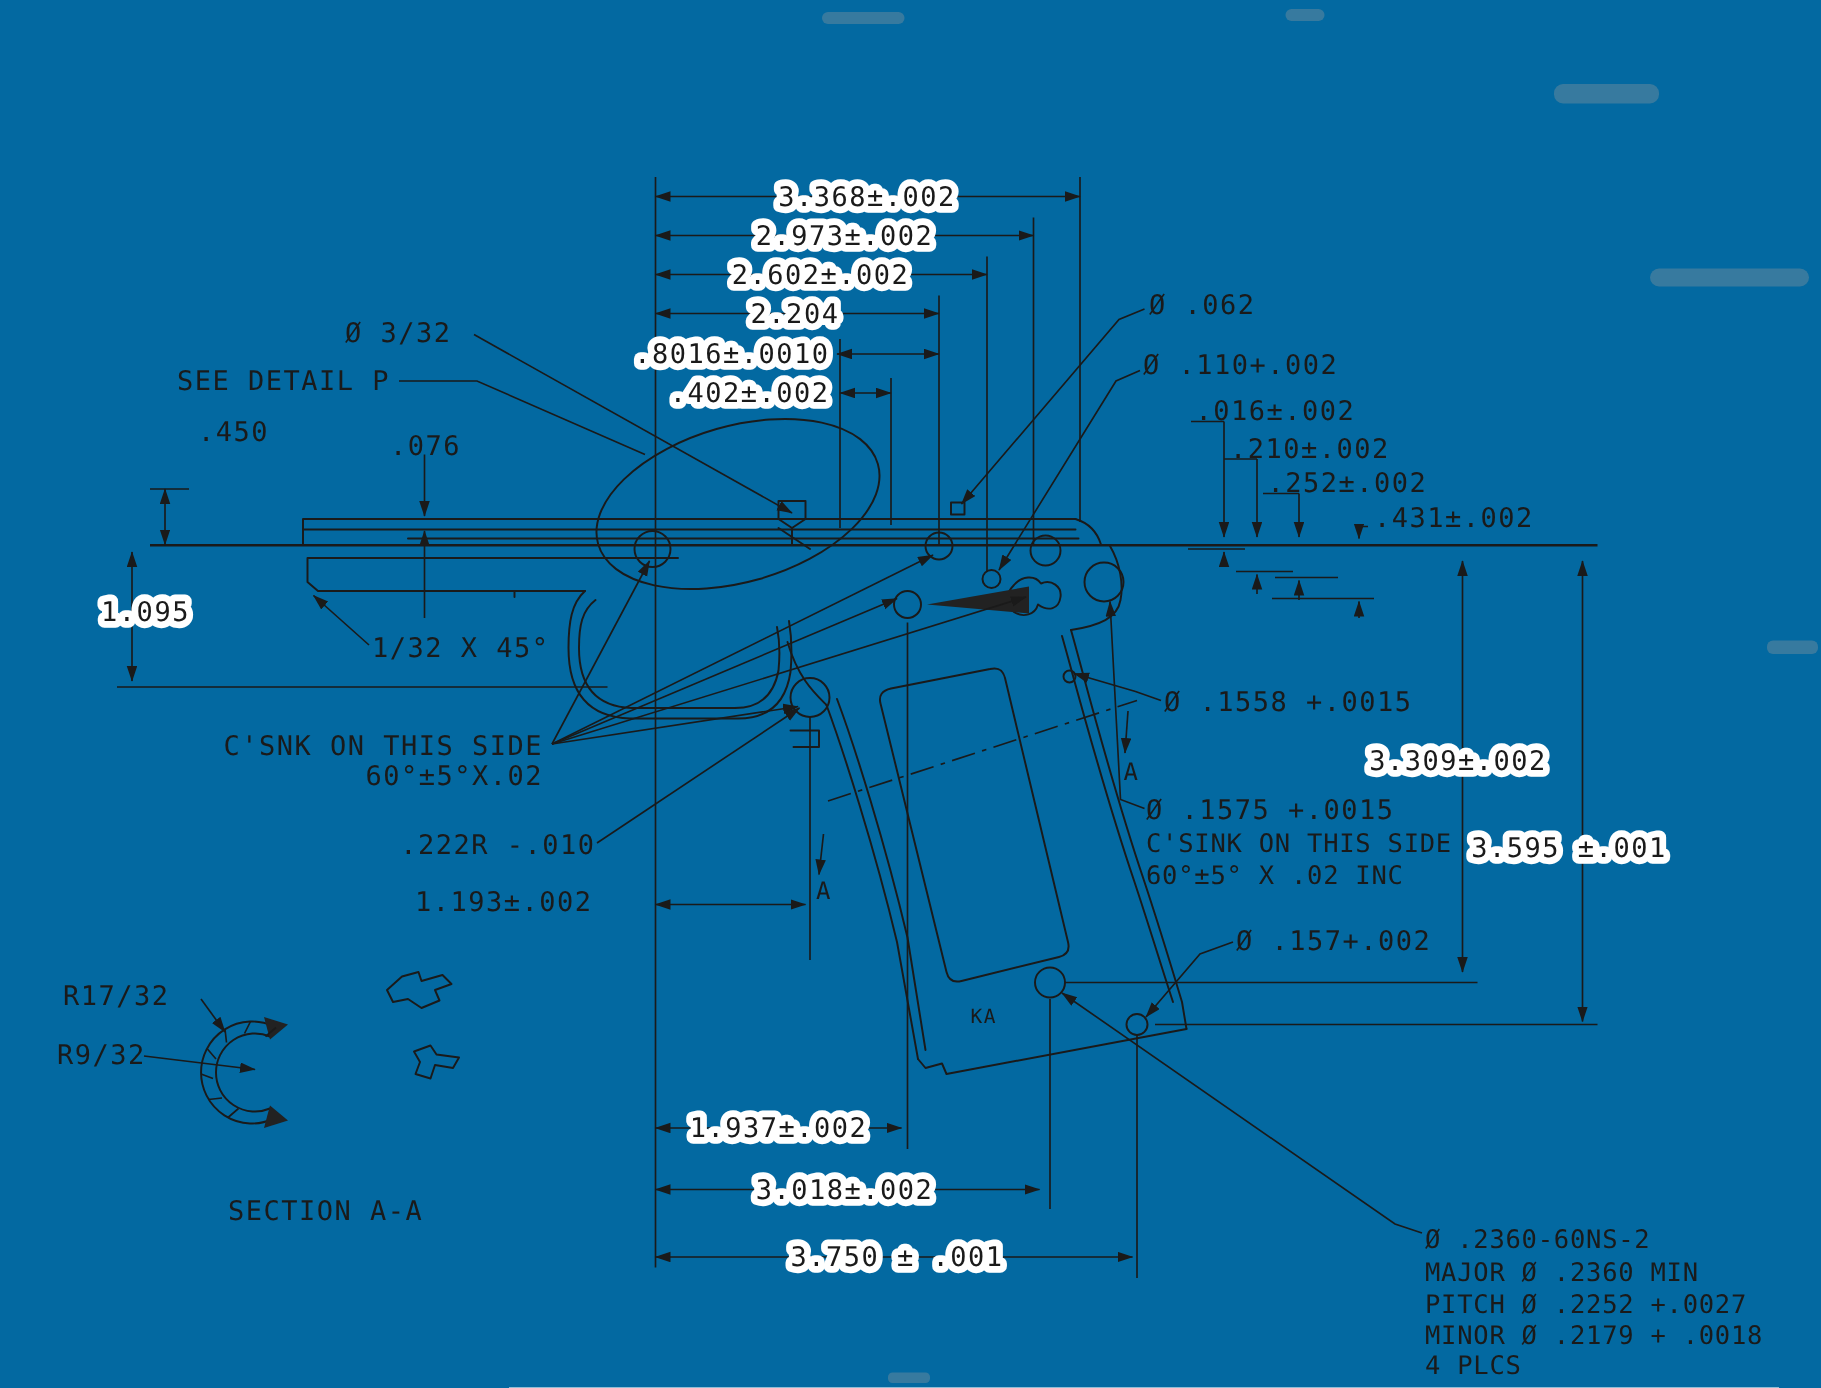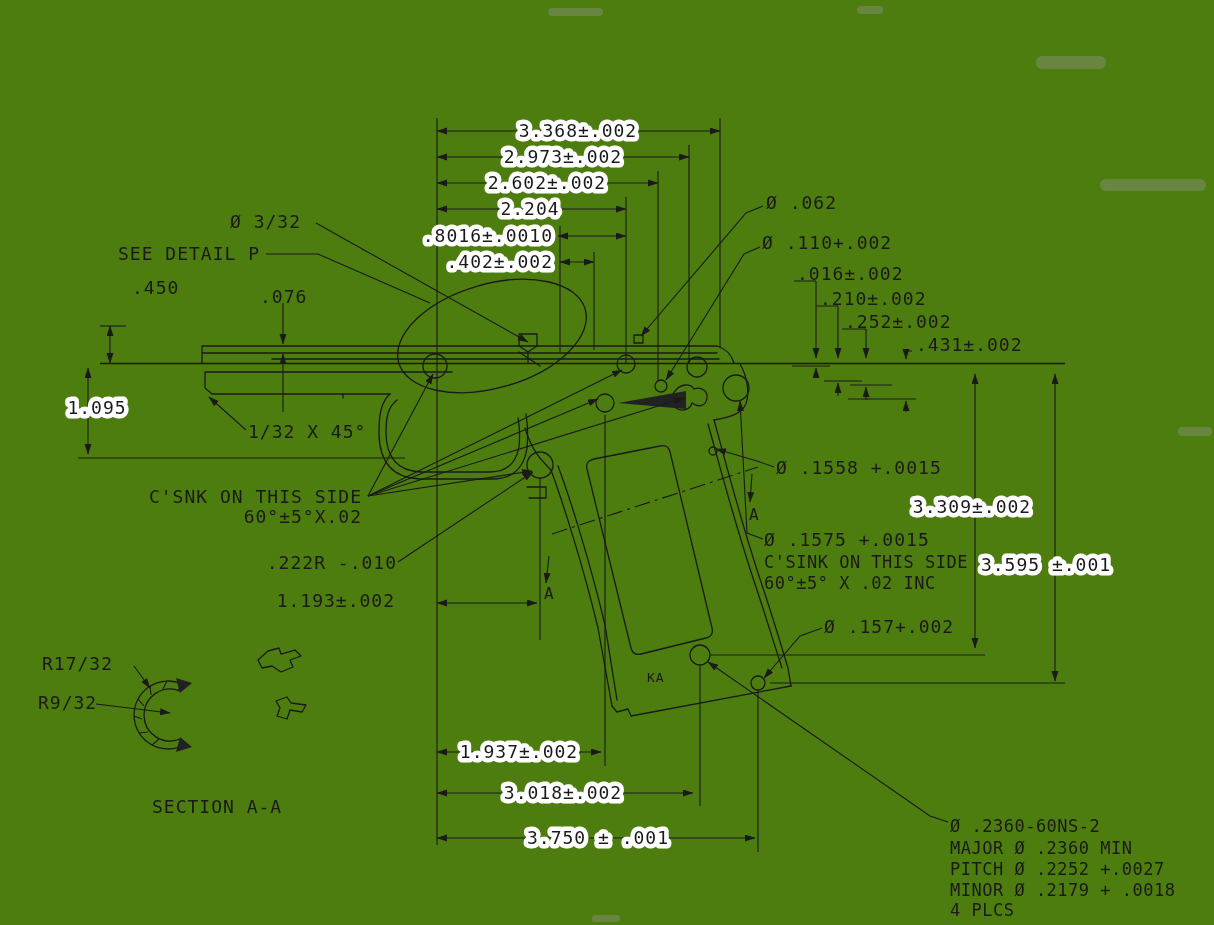--- a/index.html
+++ b/index.html
@@ -1,16 +1,16 @@
 <!DOCTYPE html>
 <html><head>
 <meta charset="utf-8">
 <style>
   html,body{margin:0;padding:0;background:#ffffff;}
-  .page{width:1214px;height:925px;position:relative;background:#4d7c0f;overflow:hidden;}
+  .page{width:1214px;height:925px;position:relative;background:#0369a1;overflow:hidden;}
   svg{display:block;}
   .t{font-family:"DejaVu Sans Mono",monospace;font-size:18px;letter-spacing:1px;fill:#1a1a1a;}
   .t-sm{font-family:"DejaVu Sans Mono",monospace;font-size:17px;letter-spacing:.5px;fill:#1a1a1a;}
   .t-xs{font-family:"DejaVu Sans Mono",monospace;font-size:13px;letter-spacing:1px;fill:#1a1a1a;}
   .t-a{font-family:"DejaVu Sans Mono",monospace;font-size:16px;fill:#1a1a1a;}
   .mid{text-anchor:middle;}
   .end{text-anchor:end;}
   .halo{paint-order:stroke;stroke:#ffffff;stroke-width:9px;stroke-linejoin:round;}
   .ln{stroke:#1a1a1a;stroke-width:1.1;fill:none;}
   .ln2{stroke:#1a1a1a;stroke-width:1.6;fill:none;}

